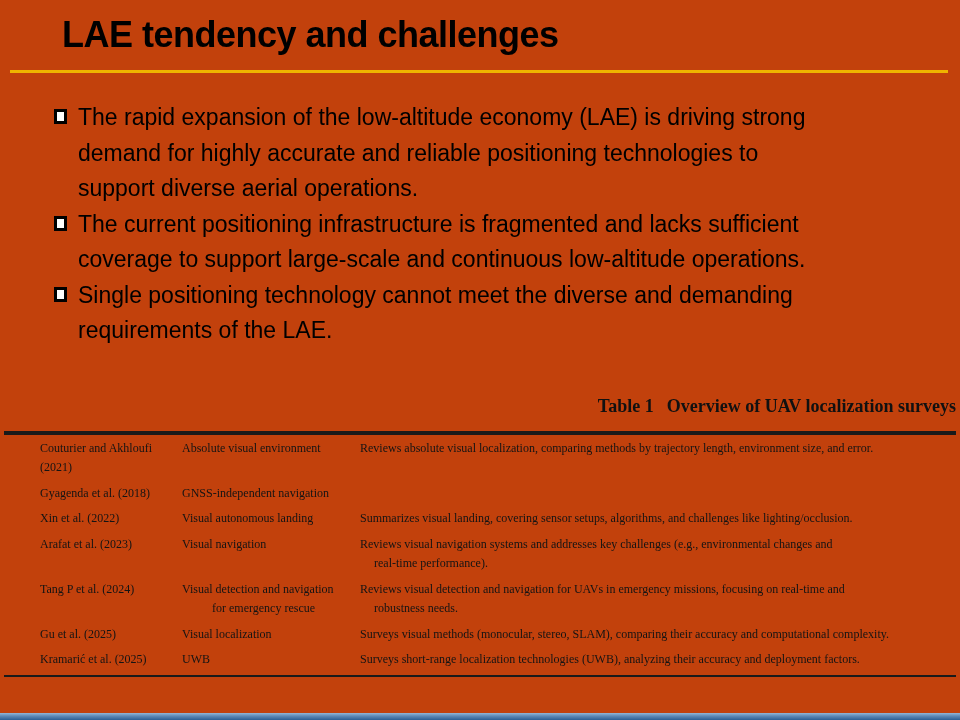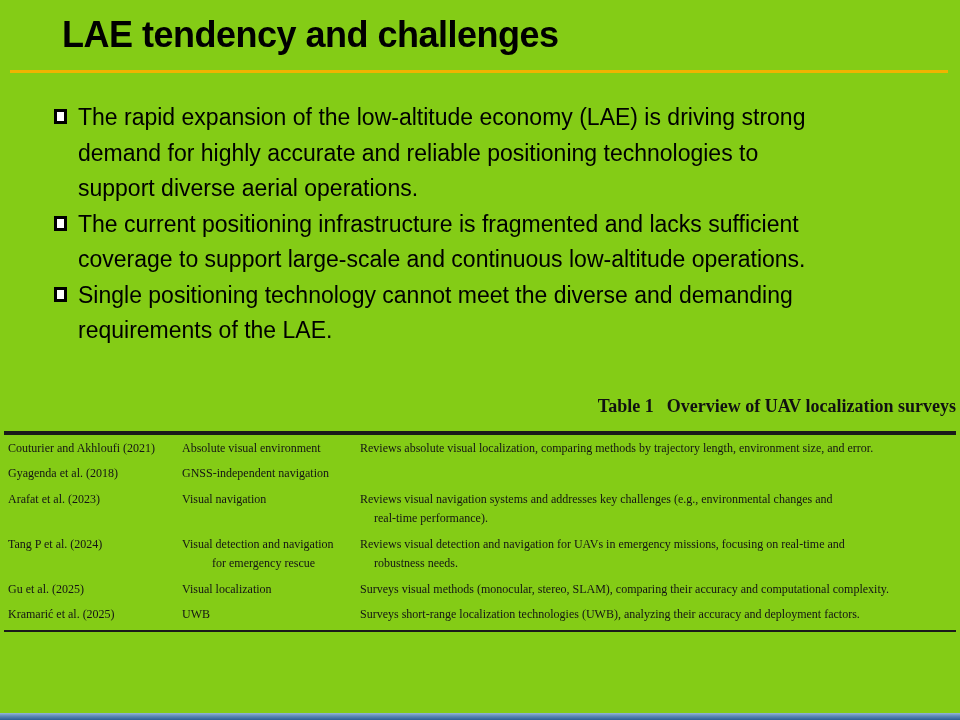--- a/index.html
+++ b/index.html
@@ -1,20 +1,20 @@
 <!DOCTYPE html>
 <html><head>
 <meta charset="utf-8">
 <style>
   html,body { margin:0; padding:0; }
   body {
     width:960px; height:720px; background:#ffffff; position:relative;
     overflow:hidden; font-family:"Liberation Sans", sans-serif;
   }
-  .slide { position:absolute; inset:0; background:#84cc16;text-decoration:underline; }
+  .slide { position:absolute; inset:0; background:#c2410c;text-decoration:underline; }
 
   
   .slide-title {
     position:absolute; left:62px; top:14px;
     font-size:36px; font-weight:bold; color:#000;
     letter-spacing:-0.5px; line-height:1.15;
     font-family:"Liberation Sans", sans-serif;
   }
   .gold-rule {
     position:absolute; left:10px; top:70px; width:938px; height:3px;
@@ -52,21 +52,21 @@
   .tbl-head {
     display:grid; grid-template-columns:178px 178px 1fr;
     height:28px; align-items:center; font-size:12.5px;
   }
   .tbl-head > div { text-align:center; }
   .tbl-body { padding:1px 0 2px 0; }
   .tbl-row {
     display:grid; grid-template-columns:178px 178px 1fr;
     font-size:12px; line-height:19.5px; padding:3px 0;
   }
-  .td-paper { padding-left:4px; }
+  .td-paper { padding-left:4px;margin-left:32px; }
   .td-focus {
     padding-left:30px; padding-right:6px; text-indent:-30px;
     white-space:pre-wrap;
   }
   .td-contrib {
     padding-left:14px; padding-right:8px; text-indent:-14px;
     white-space:pre-wrap;
   }
 
   
@@ -103,20 +103,25 @@
         <div class="tbl-row">
           <div class="td-paper">Couturier and Akhloufi (2021)</div>
           <div class="td-focus">Absolute visual environment</div>
           <div class="td-contrib">Reviews absolute visual localization, comparing methods by trajectory length, environment size, and error.</div>
         </div>
         <div class="tbl-row">
           <div class="td-paper">Gyagenda et al. (2018)</div>
           <div class="td-focus">GNSS-independent navigation</div>
         </div>
         <div class="tbl-row">
+          <div class="td-paper">Xin et al. (2022)</div>
+          <div class="td-focus">Visual autonomous landing</div>
+          <div class="td-contrib">Summarizes visual landing, covering sensor setups, algorithms, and challenges like lighting/occlusion.</div>
+        </div>
+        <div class="tbl-row">
           <div class="td-paper">Arafat et al. (2023)</div>
           <div class="td-focus">Visual navigation</div>
           <div class="td-contrib">Reviews visual navigation systems and addresses key challenges (e.g., environmental changes and
 real-time performance).</div>
         </div>
         <div class="tbl-row">
           <div class="td-paper">Tang P et al. (2024)</div>
           <div class="td-focus">Visual detection and navigation
 for emergency rescue</div>
           <div class="td-contrib">Reviews visual detection and navigation for UAVs in emergency missions, focusing on real-time and

